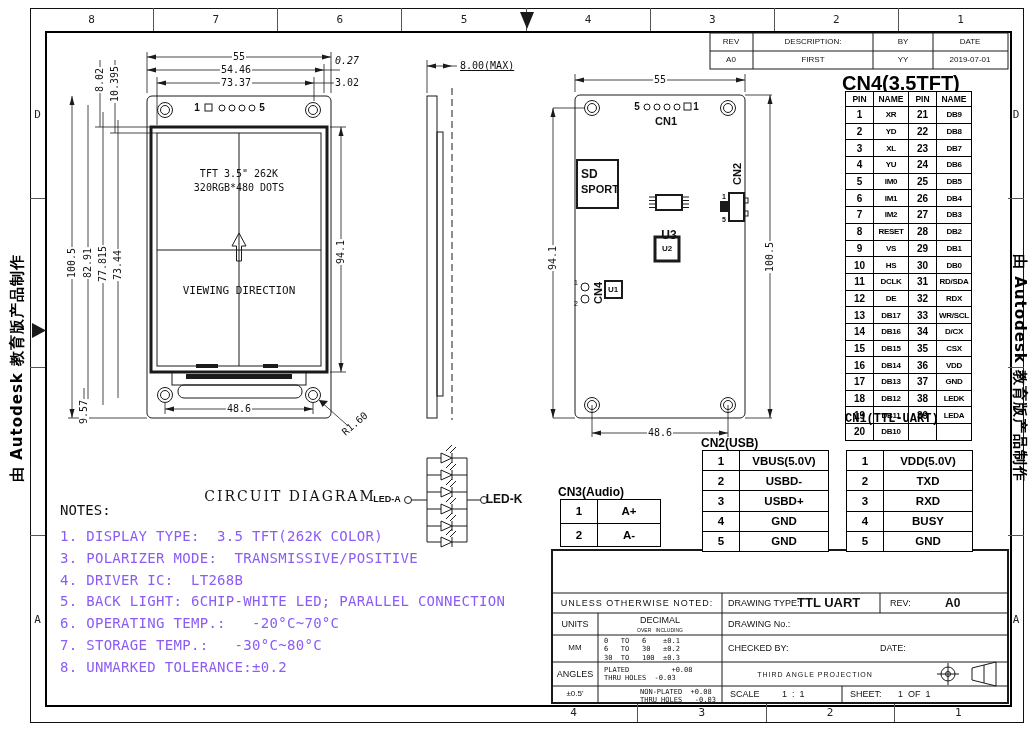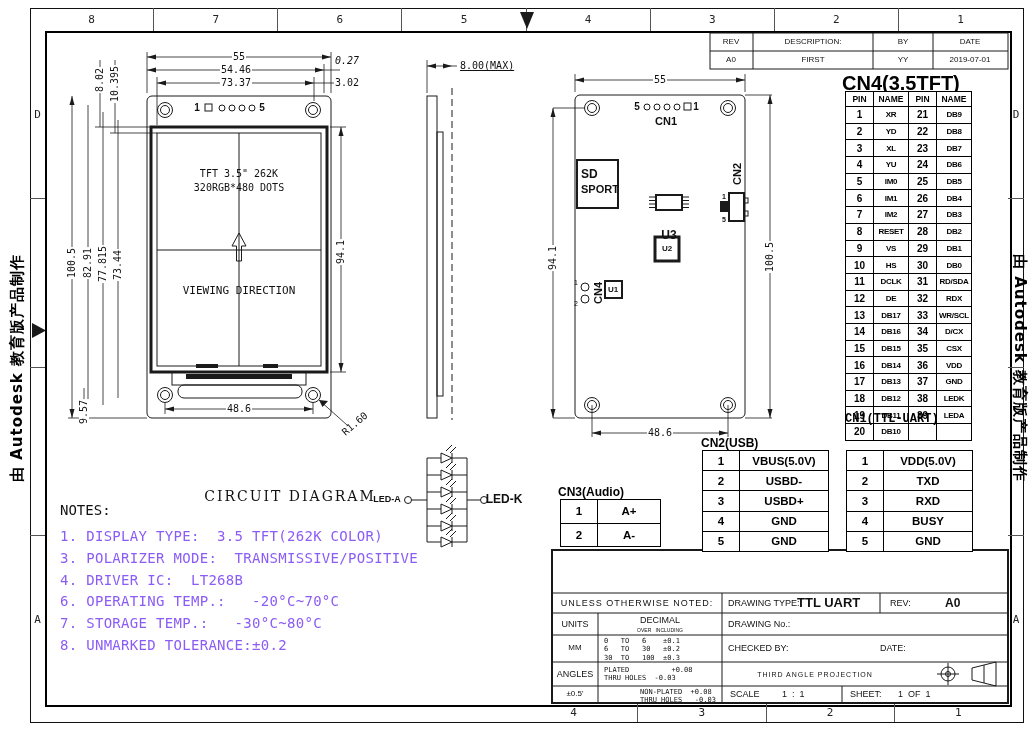--- a/index.html
+++ b/index.html
@@ -571,20 +571,21 @@
   <span class="t c serif" style="left:290px;top:496px;font-size:14px;letter-spacing:2px;">CIRCUIT DIAGRAM</span>
   <span class="t c b" style="left:387px;top:499px;font-size:9px;">LED-A</span>
   <span class="t c b" style="left:504px;top:499px;font-size:12px;">LED-K</span>
 
   <span class="t mono" style="left:60px;top:503px;font-size:14px;">NOTES:</span>
   <div class="abs" style="left:60px;top:526px;width:500px;">
 
   <div class="note-line">1. DISPLAY TYPE:  3.5 TFT(262K COLOR)</div>
       <div class="note-line">3. POLARIZER MODE:  TRANSMISSIVE/POSITIVE</div>
       <div class="note-line">4. DRIVER IC:  LT268B</div>
+      <div class="note-line">5. BACK LIGHT: 6CHIP-WHITE LED; PARALLEL CONNECTION</div>
       <div class="note-line">6. OPERATING TEMP.:   -20°C~70°C</div>
       <div class="note-line">7. STORAGE TEMP.:   -30°C~80°C</div>
       <div class="note-line">8. UNMARKED TOLERANCE:±0.2</div>
     </div>
 
   <span class="t c" style="left:637px;top:603px;font-size:9px;letter-spacing:1px;">UNLESS OTHERWISE NOTED:</span>
   <span class="t" style="left:728px;top:599px;font-size:9px;">DRAWING TYPE:</span>
   <span class="t b" style="left:797px;top:596px;font-size:13px;">TTL UART</span>
   <span class="t" style="left:890px;top:599px;font-size:9px;">REV:</span>
   <span class="t b" style="left:945px;top:597px;font-size:12px;">A0</span>

